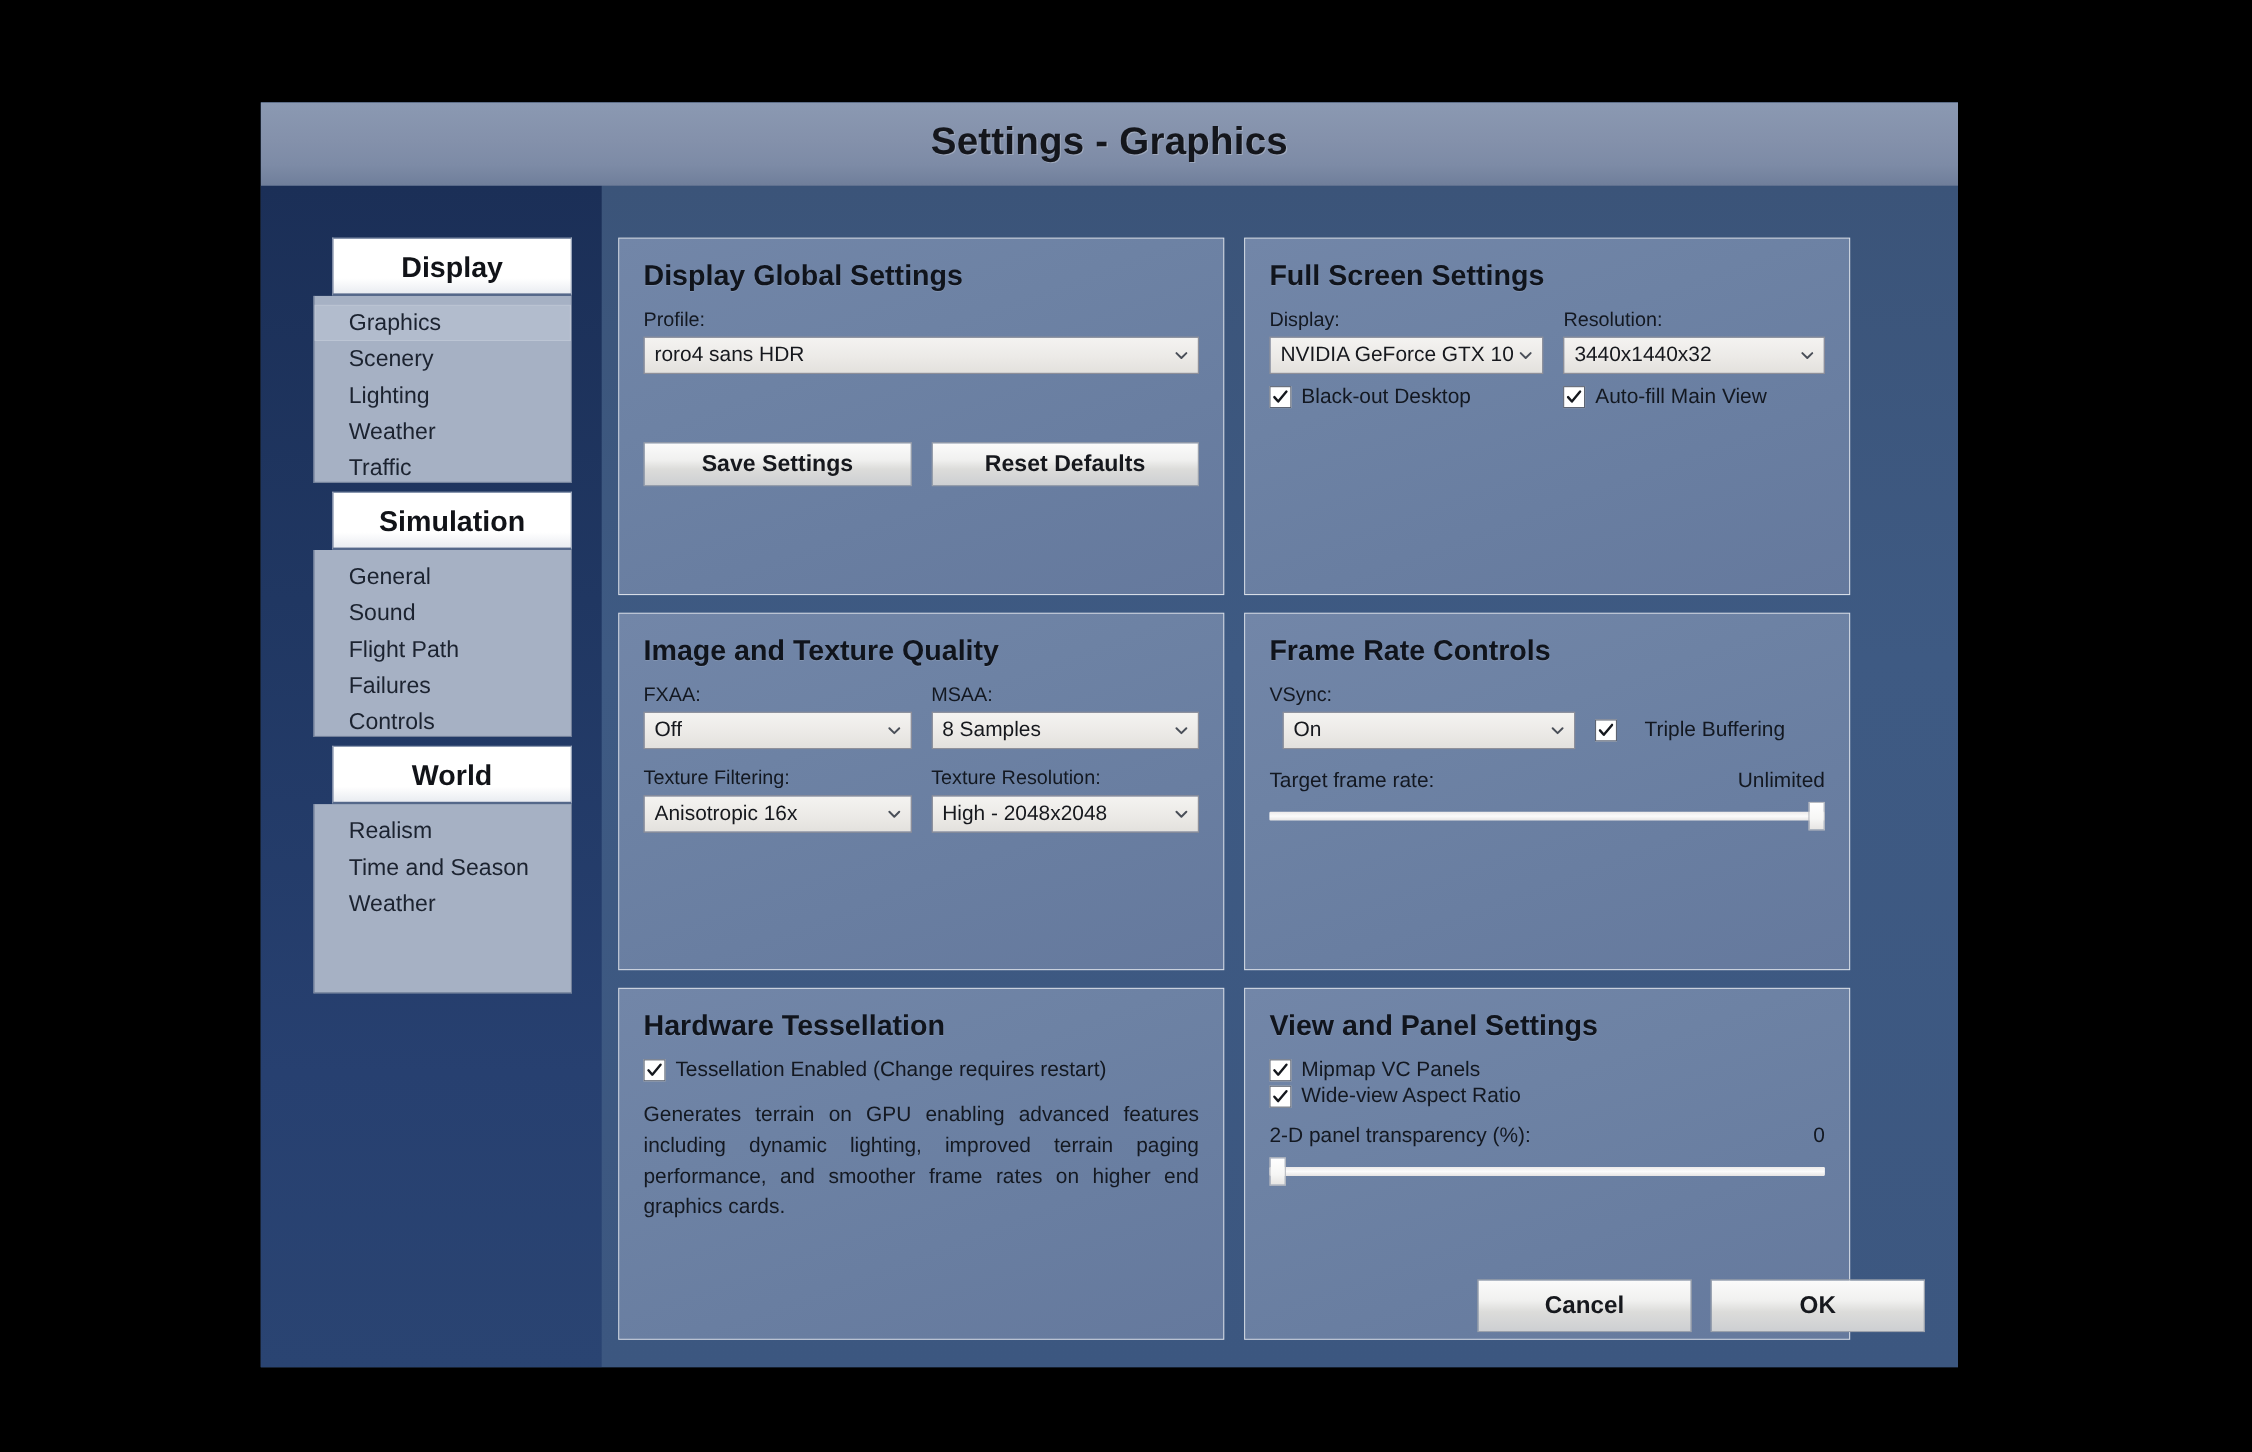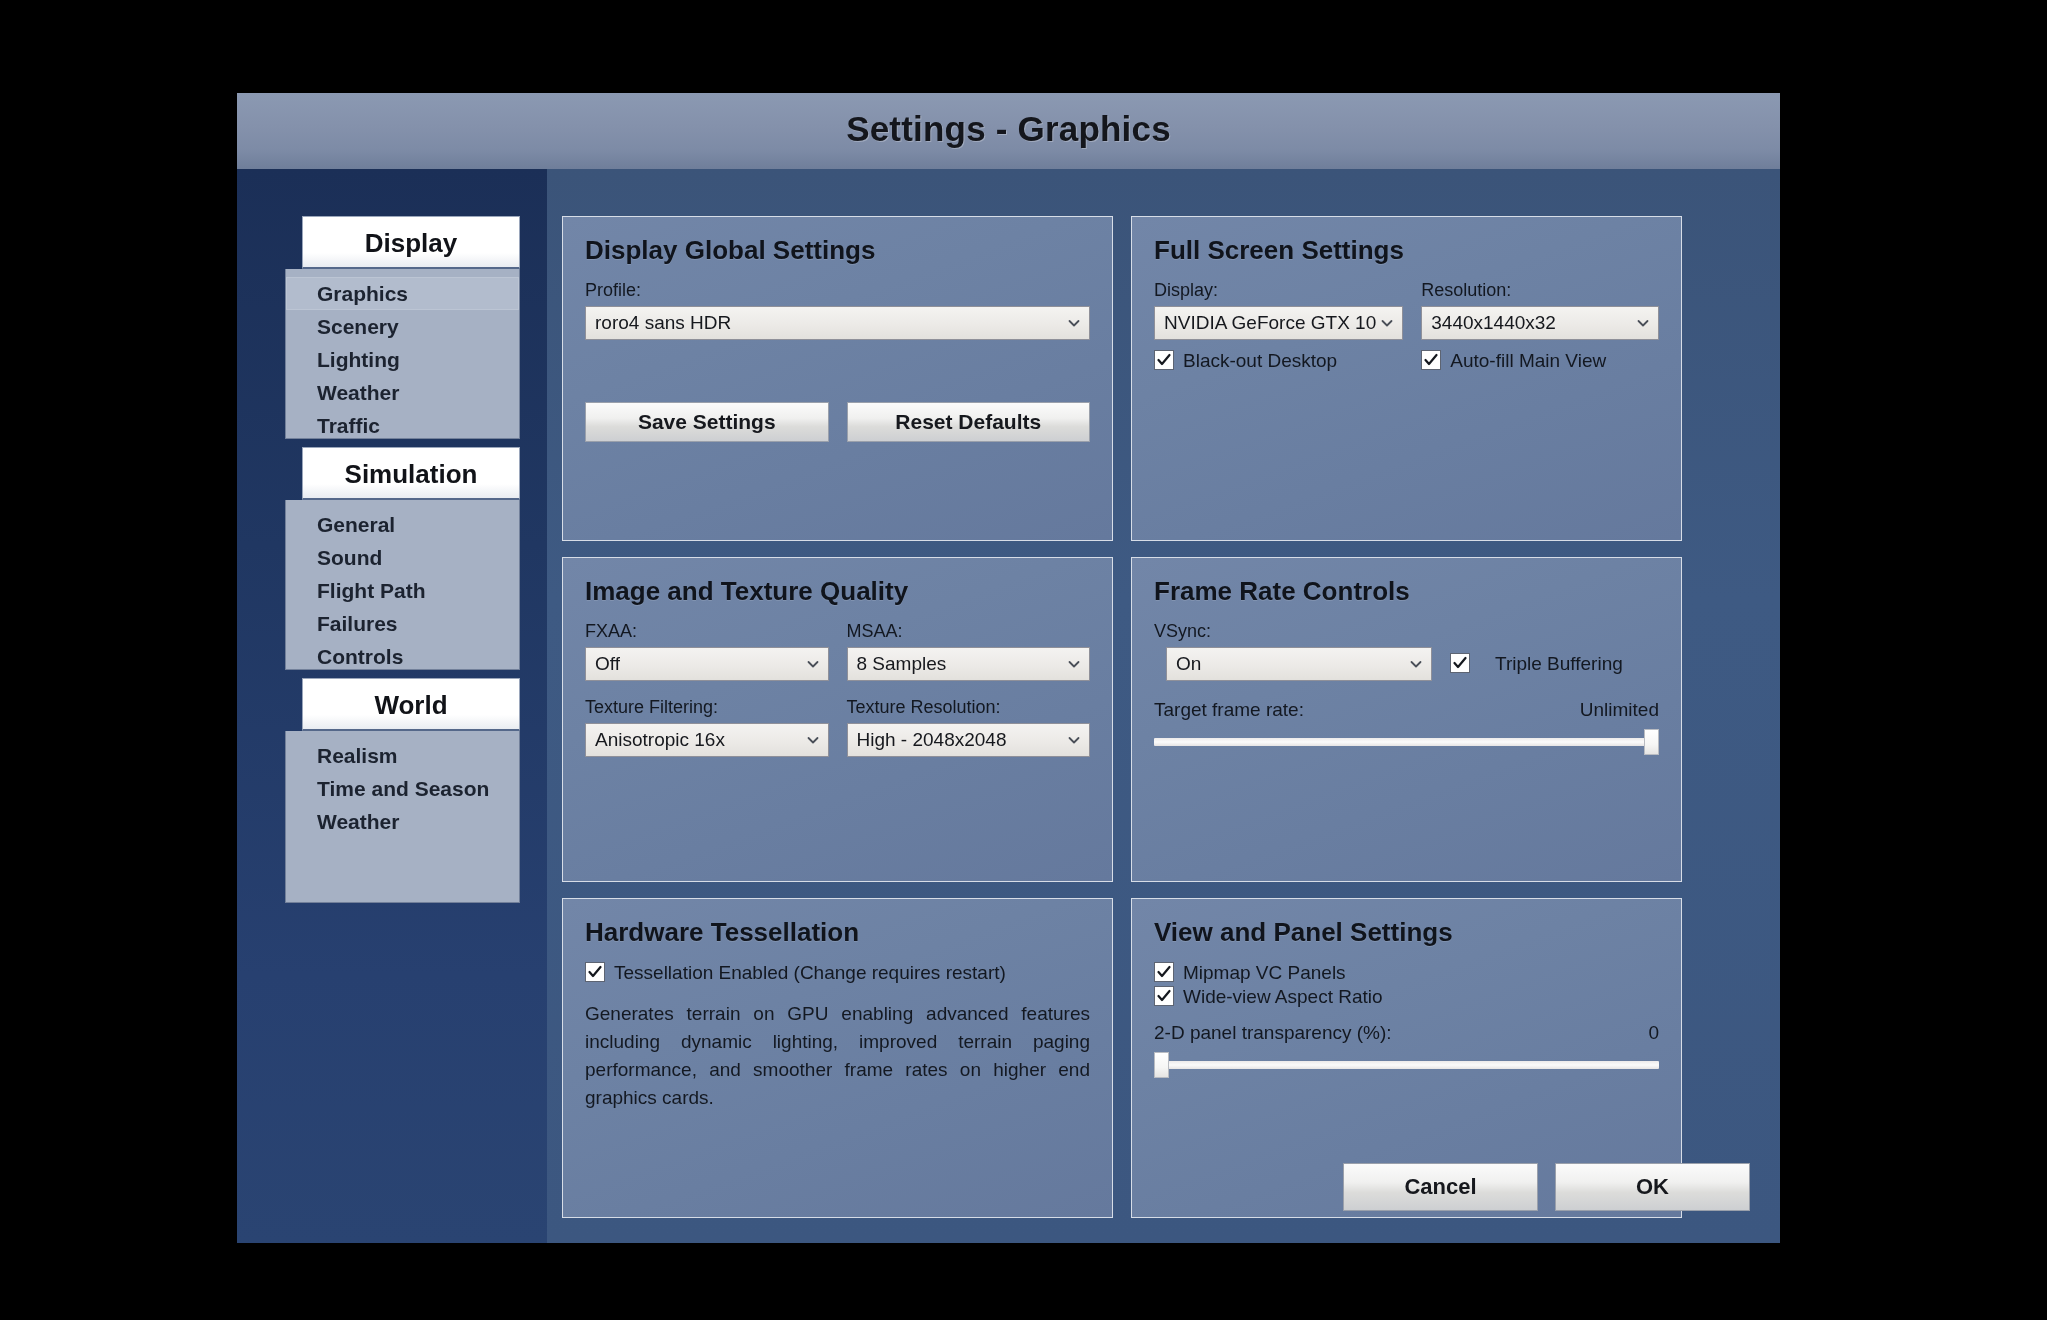--- a/index.html
+++ b/index.html
@@ -94,21 +94,20 @@
     box-sizing: border-box;
     margin-left: 17px;
   }
 
   .nav-list {
     background: #a6b1c4;
     border: 1px solid #72809a;
     border-top: none;
     box-sizing: border-box;
     padding: 8px 0 16px 0;
-    font-weight: bold;
   }
   .nav-list.display-list { height: 170px; }
   .nav-list.sim-list { height: 170px; }
   .nav-list.world-list { height: 172px; }
 
   .nav-item {
     height: 33px;
     line-height: 33px;
     padding-left: 31px;
     font-size: 21px;
@@ -198,20 +197,21 @@
     font-weight: bold;
     color: #16181d;
     box-sizing: border-box;
     cursor: pointer;
     margin-top: 48px;
   }
 
   
   .chk-row {
     display: flex;
+    align-items: center;
     font-size: 19px;
     color: #131821;
     margin-top: 10px;
   }
   .chk-box {
     width: 20px;
     height: 20px;
     background: #ffffff;
     border: 1px solid #5d6472;
     margin-right: 9px;

